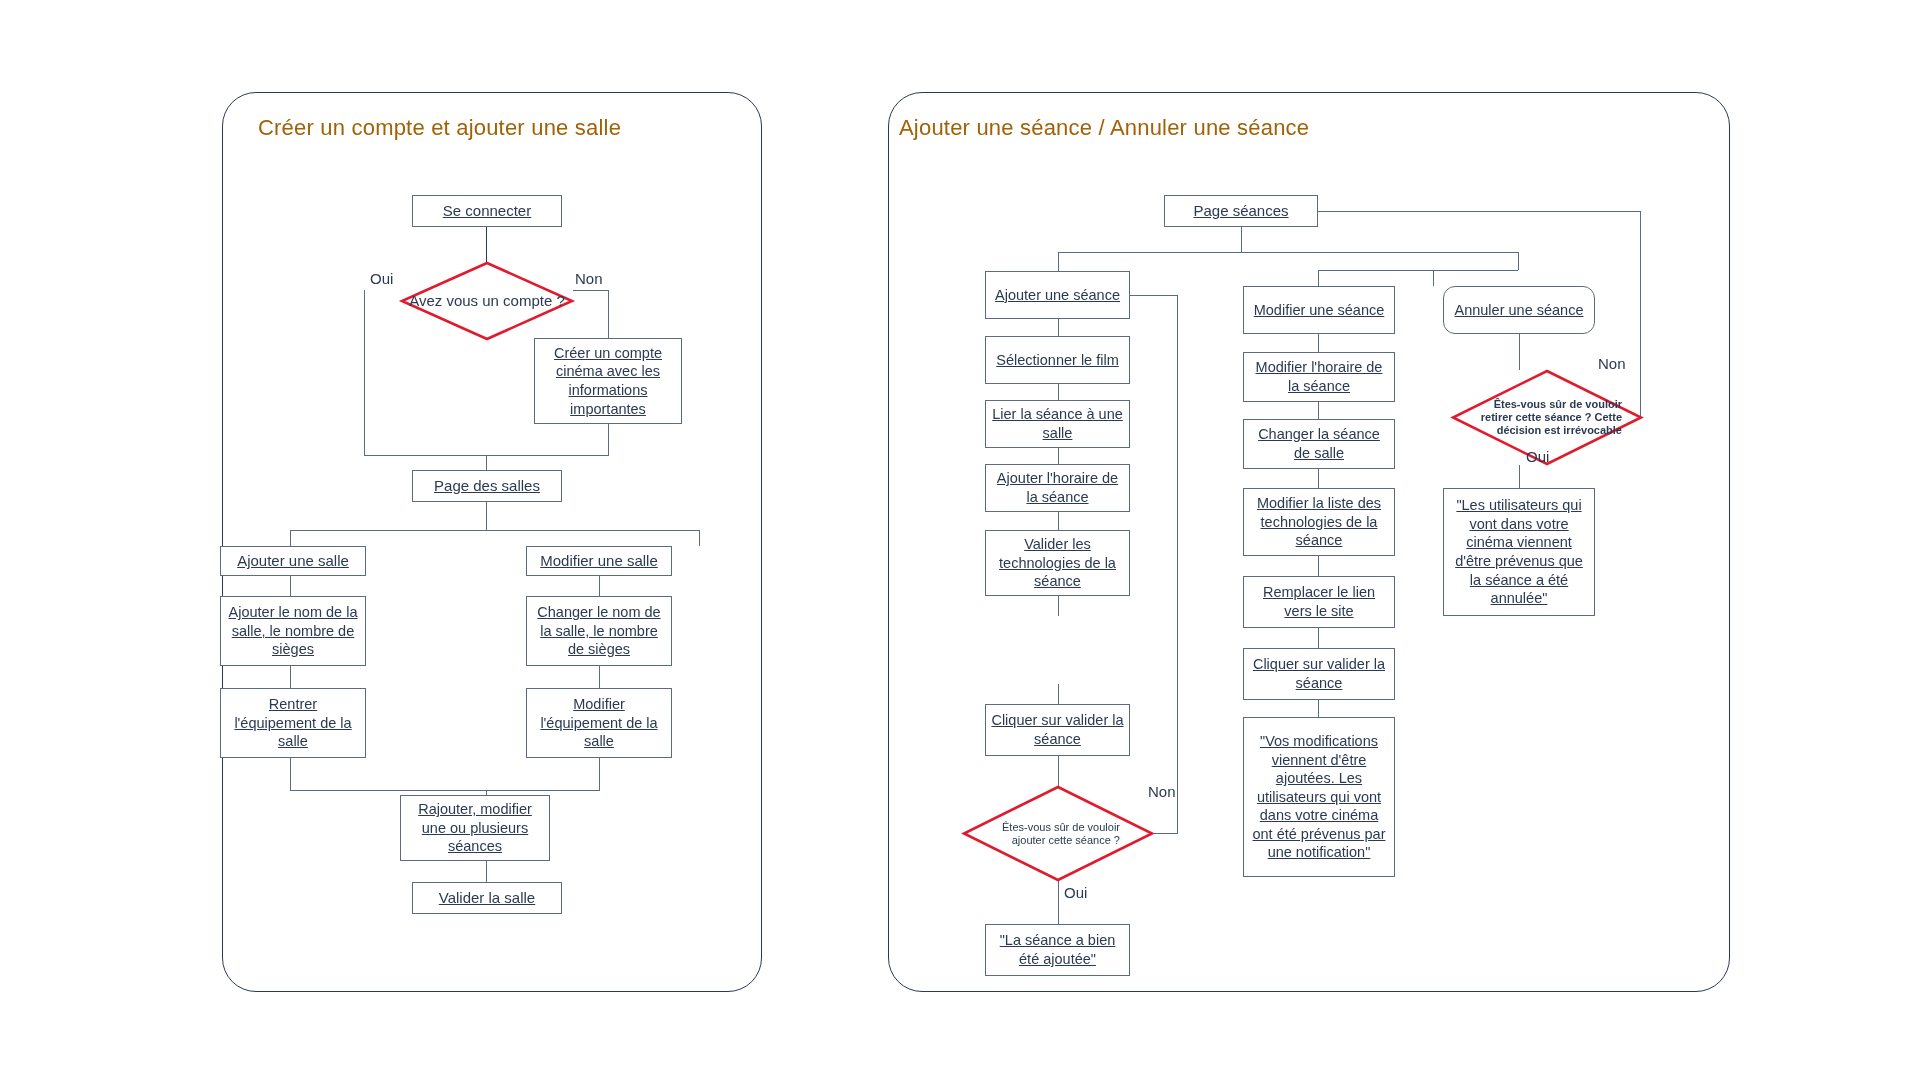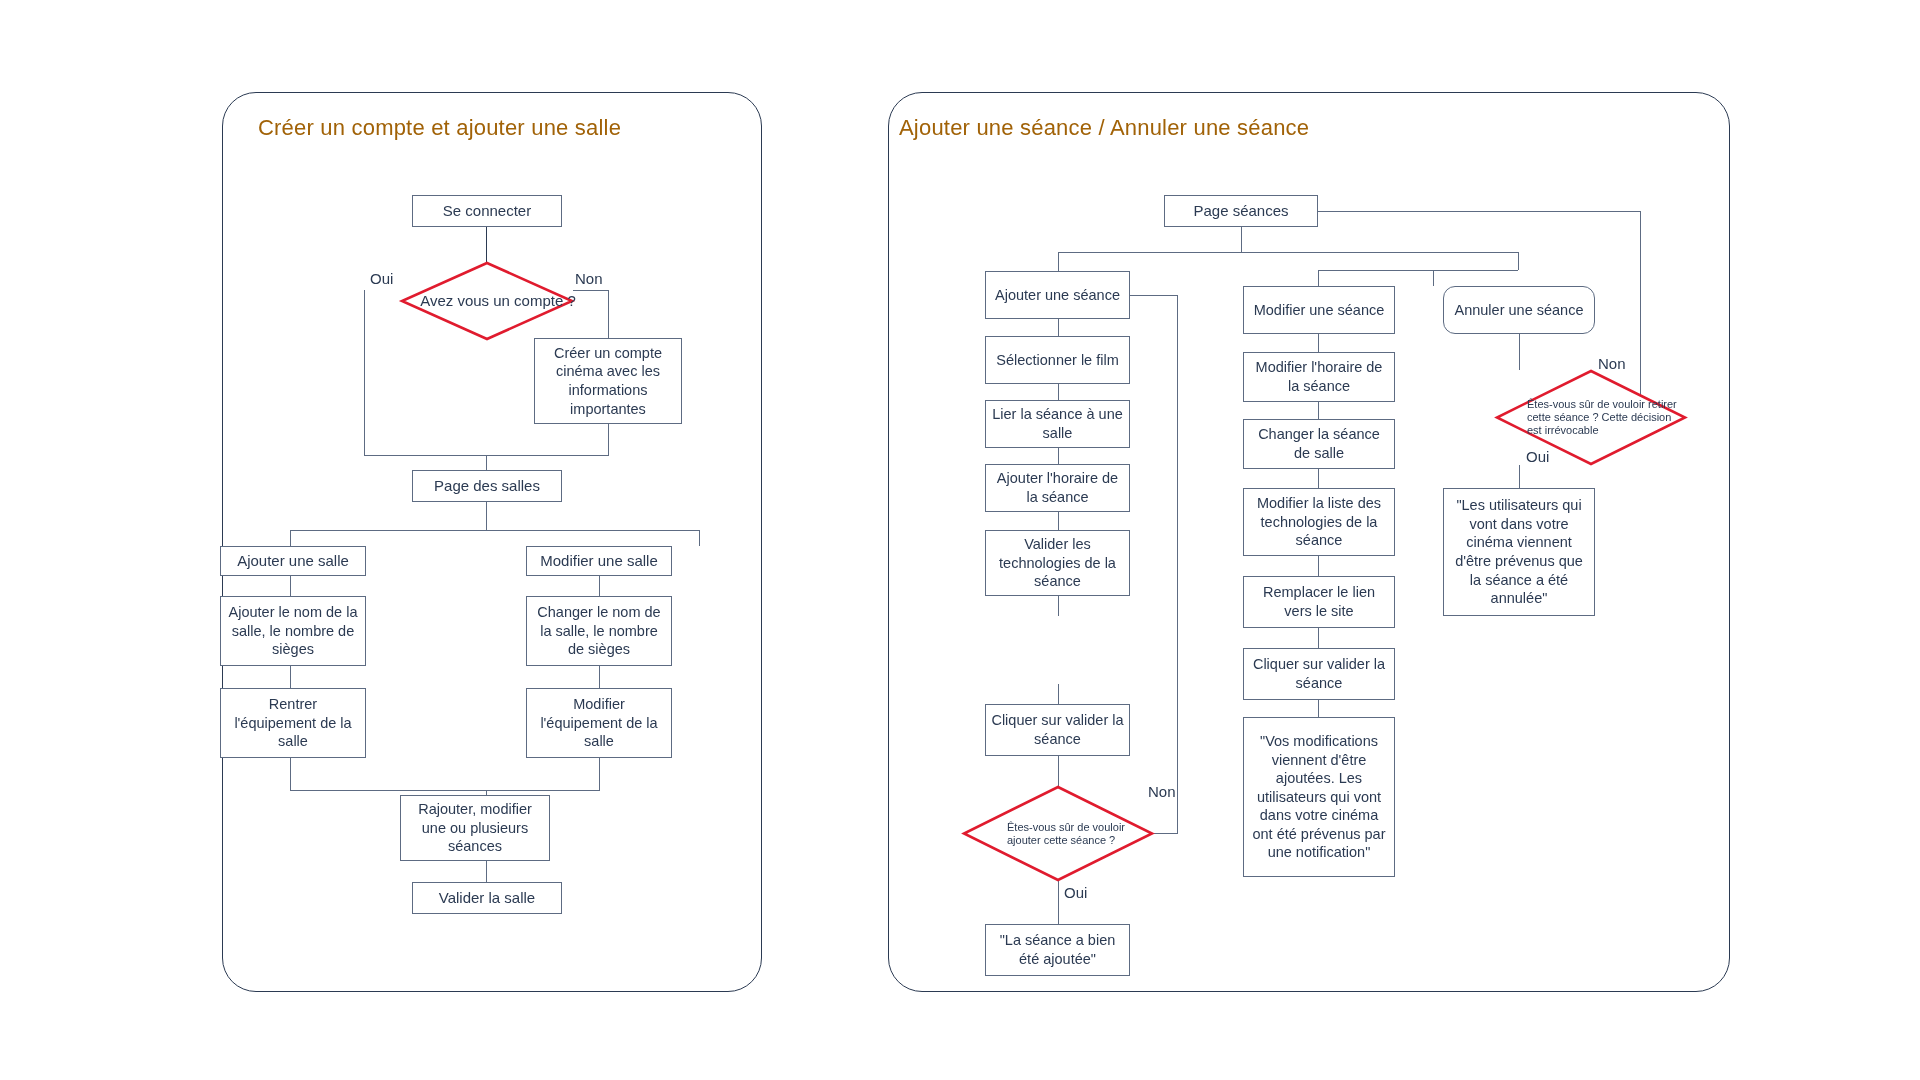--- a/index.html
+++ b/index.html
@@ -36,37 +36,37 @@
     background:#ffffff;
     color:#2b3a52;
     font-size:15px;
     line-height:1.28;
     display:flex;
     align-items:center;
     justify-content:center;
     text-align:center;
     padding:2px 5px;
     z-index:3;
+    text-decoration:underline;
   }
   .node.small{font-size:14.5px;}
 
   
   .diamond-wrap{position:absolute;z-index:4;}
   .diamond-wrap svg{position:absolute;left:0;top:0;overflow:visible;}
   .diamond-label{
     position:absolute;
     left:0;top:0;
     width:100%;height:100%;
     display:flex;align-items:center;justify-content:center;
-    text-align:left;
+    text-align:right;
     color:#2b3a52;
     font-size:15px;
     line-height:1.22;
     pointer-events:none;
-    margin-left:11px;
   }
   .diamond-label.tiny{font-size:11px;line-height:1.18;}
 
   
   .ln{position:absolute;background:#5d6b82;z-index:1;}
   .lnh{height:1.4px;}
   .lnv{width:1.4px;}
   .ln.dark{background:#2b3a52;}
 
   
@@ -215,21 +215,21 @@
   <div class="ln lnv" style="left:1318px;top:628px;height:20px;"></div>
 
   <div class="node small" style="left:1243px;top:648px;width:152px;height:52px;">Cliquer sur valider la séance</div>
   <div class="ln lnv" style="left:1318px;top:700px;height:17px;"></div>
 
   <div class="node small" style="left:1243px;top:717px;width:152px;height:160px;">"Vos modifications viennent d'être ajoutées. Les utilisateurs qui vont dans votre cinéma ont été prévenus par une notification"</div>
 
   <div class="node small" style="left:1443px;top:286px;width:152px;height:48px;border-radius:12px;">Annuler une séance</div>
   <div class="ln lnv" style="left:1519px;top:334px;height:36px;"></div>
 
-  <div class="diamond-wrap" style="left:1496px;top:370px;width:190px;height:95px;">
+  <div class="diamond-wrap" style="left:1452px;top:370px;width:190px;height:95px;font-weight:bold;">
     <svg width="190" height="95" viewBox="0 0 190 95" aria-hidden="true">
       <polygon points="95,1 189,47.5 95,94 1,47.5" fill="#ffffff" stroke="#e01b2e" stroke-width="2.6"></polygon>
     </svg>
     <div class="diamond-label tiny" style="width:150px;left:20px;">Êtes-vous sûr de vouloir retirer cette séance ? Cette décision est irrévocable</div>
   </div>
 
   <div class="elabel" style="left:1598px;top:355px;">Non</div>
   <div class="elabel" style="left:1526px;top:448px;">Oui</div>
 
   <div class="ln lnv" style="left:1519px;top:465px;height:23px;"></div>

